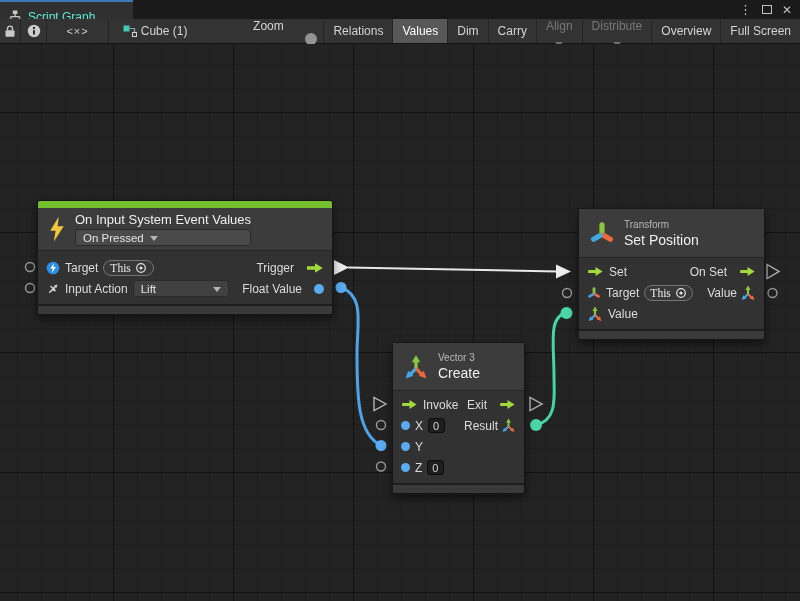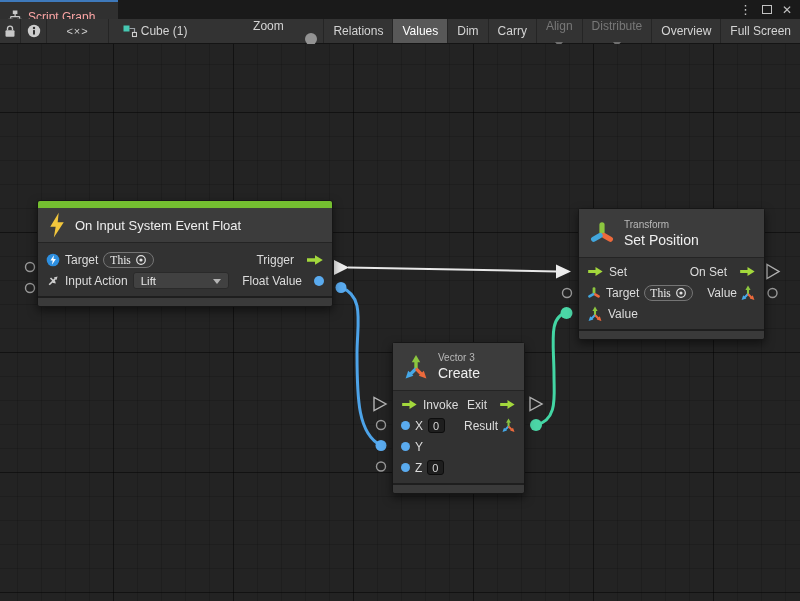--- a/index.html
+++ b/index.html
@@ -3,22 +3,22 @@
 <meta charset="utf-8">
 <style>
   * { margin:0; padding:0; box-sizing:border-box; }
   html,body { width:800px; height:601px; overflow:hidden; background:#1b1b1b;
     font-family:"Liberation Sans","DejaVu Sans",sans-serif; }
   .window { position:relative; width:800px; height:601px; background:#1b1b1b; }
 
   
   .titlebar { position:absolute; left:0; top:0; width:800px; height:19px; background:#1a1a1a;
     display:flex; align-items:stretch; }
-  .tab { display:flex; align-items:center; gap:6px; width:118px; padding:12px 10px 0 8px;
-    background:#303030; border-top:2px solid #3E79BB; color:#fca5a5; font-size:12px; }
+  .tab { display:flex; align-items:center; gap:6px; width:133px; padding:12px 10px 0 8px;
+    background:#303030; border-top:2px solid #3E79BB; color:#5eead4; font-size:12px; }
   .win-controls { margin-left:auto; display:flex; align-items:center; gap:10px; padding-right:8px;
     color:#c2c2c2; font-size:13px; }
   .menu-dots { font-size:13px; line-height:1; color:#c2c2c2; }
   .maxbox { width:10px; height:9px; border:1.5px solid #c2c2c2; }
   .closex { font-size:12px; color:#c2c2c2; }
 
   
   .toolbar { position:absolute; left:0; top:19px; width:800px; height:25px; background:#333333;
     border-bottom:1px solid #141414; display:flex; align-items:stretch; color:#d4d4d4; font-size:12px; }
   .tseg { display:flex; align-items:center; justify-content:center; border-right:1px solid #252525; }
@@ -184,21 +184,25 @@
       <circle cx="772.5" cy="249" r="4.5" fill="none" stroke="#9a9a9a" stroke-width="1.4"></circle>
     </svg>
 
     <div class="node" style="left:37px; top:156px; width:296px;">
       <div class="gbar"></div>
       <div class="nhead" style="padding:4px 10px;">
         <svg class="icon" width="18" height="26" viewBox="0 0 16 22">
           <polygon points="9.5,0 2,12.5 6.8,12.5 5.2,22 14,8.5 8.6,8.5" fill="#F2C63C"></polygon>
         </svg>
         <div class="col">
-          <span class="ntitle">On Input System Event Float</span>
+          <span class="ntitle">On Input System Event Values</span>
+          <span class="dropdown">
+            <span>On Pressed</span>
+            <span class="caret"></span>
+          </span>
         </div>
       </div>
       <div class="nbody" style="padding-top:6px;">
         <div class="prow">
           <svg class="icon" width="14" height="14" viewBox="0 0 14 14">
             <circle cx="7" cy="7" r="6.3" fill="#2D8FE0"></circle>
             <polygon points="7.9,2.3 4.4,7.6 6.7,7.6 6,11.8 9.9,6.1 7.5,6.1" fill="#ffffff"></polygon>
           </svg>
           <span>Target</span>
           <span class="pill">

